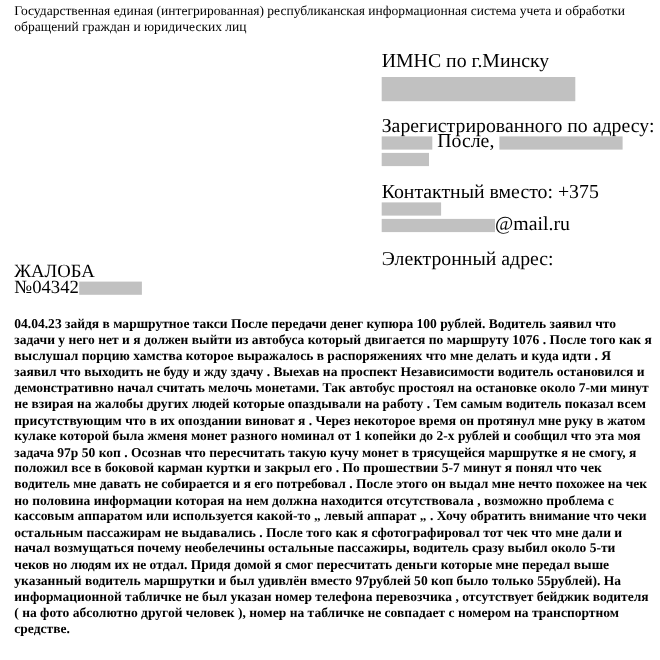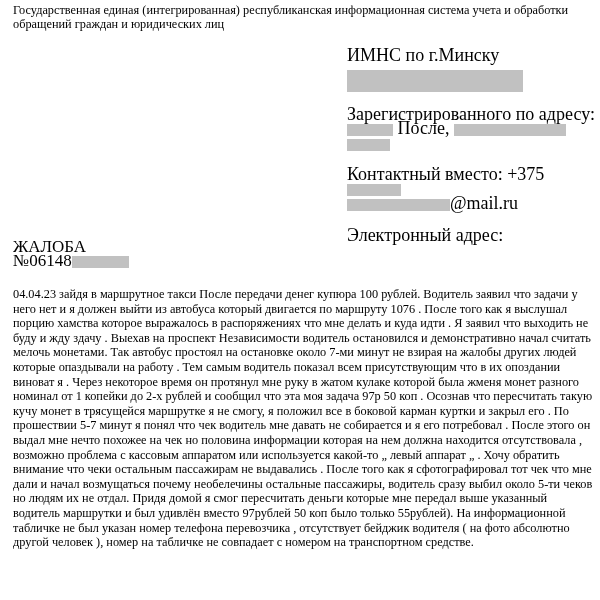--- a/index.html
+++ b/index.html
@@ -58,20 +58,21 @@
   }
   .body-text {
     position: absolute;
     left: 13px;
     top: 287px;
     width: 580px;
     margin: 0;
     font-size: 12.3px;
     line-height: 14.6px;
     text-align: left;
+    font-weight: bold;
   }
 </style>
 </head>
 <body>
 
 <div class="doc">
 
   <p class="sys-title">Государственная единая (интегрированная) республиканская информационная система учета и обработки обращений граждан и юридических лиц</p>
 
   <div class="recipient">
@@ -87,18 +88,18 @@
 
     <div class="r-line phone-line"><span>Контактный вместо:</span> <span>+375</span><span class="redact" style="width:54px"></span></div>
 
     <div class="r-line"><span class="redact" style="width:103px"></span><span>@mail.ru</span></div>
 
     <div class="r-line email-label">Электронный адрес:</div>
   </div>
 
   <div class="complaint-head">
     <div>ЖАЛОБА</div>
-    <div><span>№06148</span><span class="redact" style="width:57px"></span></div>
+    <div><span>№04342</span><span class="redact" style="width:57px"></span></div>
   </div>
 
   <p class="body-text">04.04.23 зайдя в маршрутное такси После передачи денег купюра 100 рублей. Водитель заявил что задачи у него нет и я должен выйти из автобуса который двигается по маршруту 1076 . После того как я выслушал порцию хамства которое выражалось в распоряжениях что мне делать и куда идти . Я заявил что выходить не буду и жду здачу . Выехав на проспект Независимости водитель остановился и демонстративно начал считать мелочь монетами. Так автобус простоял на остановке около 7-ми минут не взирая на жалобы других людей которые опаздывали на работу . Тем самым водитель показал всем присутствующим что в их опоздании виноват я . Через некоторое время он протянул мне руку в жатом кулаке которой была жменя монет разного номинал от 1 копейки до 2-х рублей и сообщил что эта моя задача 97р 50 коп . Осознав что пересчитать такую кучу монет в трясущейся маршрутке я не смогу, я положил все в боковой карман куртки и закрыл его . По прошествии 5-7 минут я понял что чек водитель мне давать не собирается и я его потребовал . После этого он выдал мне нечто похожее на чек но половина информации которая на нем должна находится отсутствовала , возможно проблема с кассовым аппаратом или используется какой-то „ левый аппарат „ . Хочу обратить внимание что чеки остальным пассажирам не выдавались . После того как я сфотографировал тот чек что мне дали и начал возмущаться почему необелечины остальные пассажиры, водитель сразу выбил около 5-ти чеков но людям их не отдал. Придя домой я смог пересчитать деньги которые мне передал выше указанный водитель маршрутки и был удивлён вместо 97рублей 50 коп было только 55рублей). На информационной табличке не был указан номер телефона перевозчика , отсутствует бейджик водителя ( на фото абсолютно другой человек ), номер на табличке не совпадает с номером на транспортном средстве.</p>
 
 </div>
 
 </body></html>

